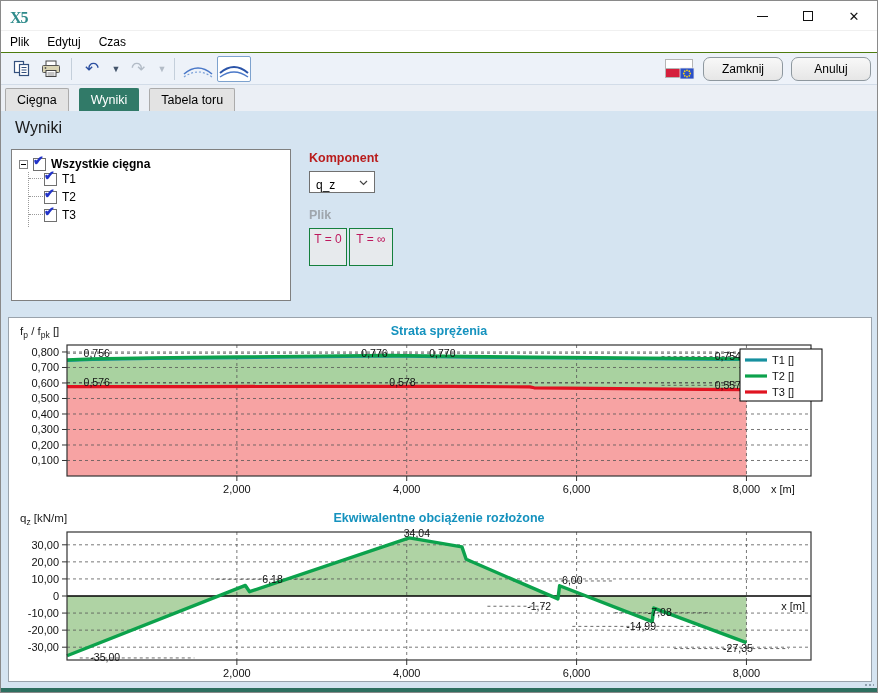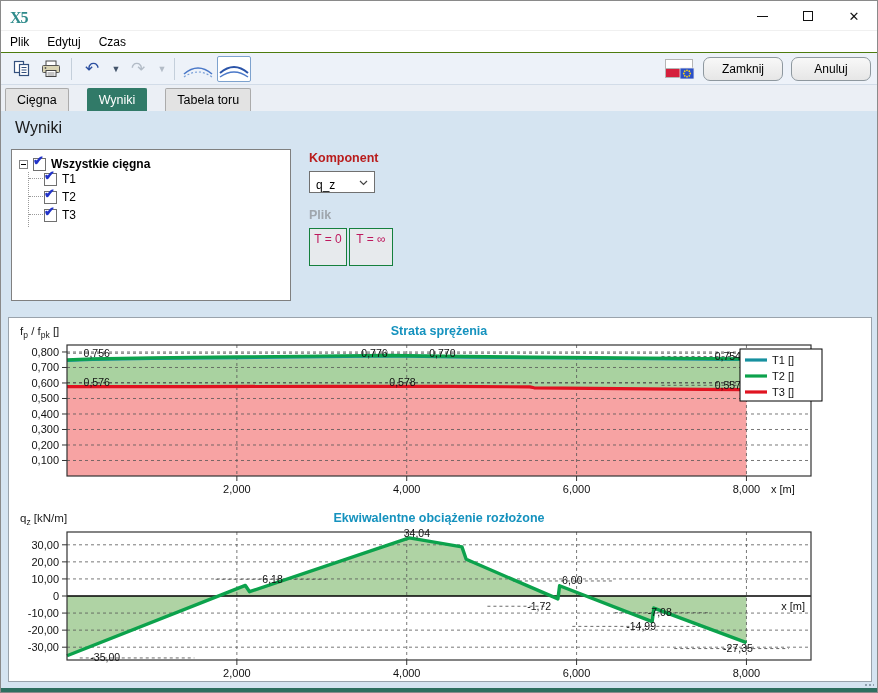--- a/index.html
+++ b/index.html
@@ -34,21 +34,21 @@
   .drop-caret { font-size:9px; color:#44556b; margin-left:2px; }
   .drop-caret.disabled, .undo-glyph.disabled { color:#B3BCC7; }
   .undo-glyph { font-size:17px; color:#2B4FA0; line-height:1; }
   .toolbar-right { position:absolute; right:6px; top:0; height:32px; display:flex; align-items:center; gap:8px; }
   .push-btn { width:80px; height:24px; font-size:12px; color:#000; text-align:center; line-height:22px;
     background:linear-gradient(#F8F8F8,#E6E6E6); border:1px solid #8E989F; border-radius:7px; }
   
   .tabbar { position:absolute; left:0; top:84px; width:100%; height:26px; background:#EBEFF5;
     display:flex; align-items:flex-end; padding-left:4px; }
   .tab { height:23px; padding:0 11px; font-size:12.5px; line-height:22px; color:#000;
-    background:#E3E3E3; border:1px solid #ABABAB; border-bottom:none; margin-right:18px;
+    background:#E3E3E3; border:1px solid #ABABAB; border-bottom:none; margin-right:10px;
     border-radius:2px 2px 0 0; }
   .tab.active { background:#317A68; color:#ffffff; border-color:#317A68; }
   
   .content { position:absolute; left:0; top:110px; width:100%; height:571px; background:#D5E4F1; }
   .page-heading { position:absolute; left:14px; top:8px; font-size:16px; color:#1b1b1b; }
   .tree-panel { position:absolute; left:10px; top:38px; width:280px; height:152px; background:#fff;
     border:1px solid #808080; font-size:12px; color:#000; }
   .tree-row { position:absolute; display:flex; align-items:center; gap:5px; }
   .expander { width:9px; height:9px; border:1px solid #848484; background:#fff; position:relative; }
   .expander::after { content:""; position:absolute; left:1px; top:3px; width:5px; border-top:1px solid #000; }

